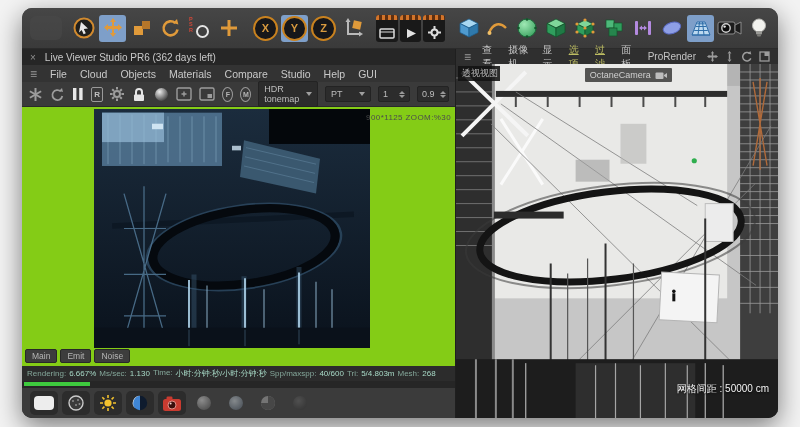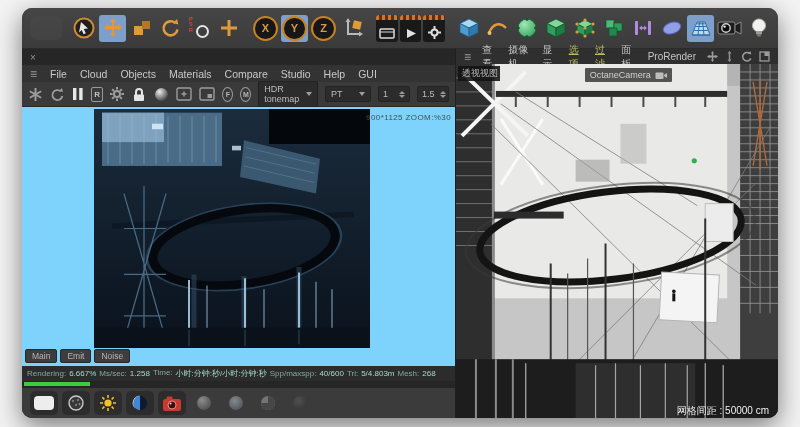--- a/index.html
+++ b/index.html
@@ -47,21 +47,21 @@
       color:#bdbdbd;font-size:9px;padding:2px 5px;}
   .chev{width:0;height:0;border-left:3px solid transparent;border-right:3px solid transparent;
         border-top:4px solid #9f9f9f;margin-left:6px;}
   .stepbox{display:flex;align-items:center;background:#2c2c2c;border:1px solid #232323;border-radius:2px;
         color:#bdbdbd;font-size:9px;padding:2px 4px;min-width:22px;justify-content:space-between;}
   .st{display:flex;flex-direction:column;gap:1px;margin-left:5px;}
   .st i{display:block;width:0;height:0;border-left:3px solid transparent;border-right:3px solid transparent;}
   .st .up{border-bottom:3px solid #999;}
   .st .dn{border-top:3px solid #999;}
 
-  .lv-render{flex:1;position:relative;background:#7dd3fc;min-height:0;overflow:hidden;}
+  .lv-render{flex:1;position:relative;background:#84cc16;min-height:0;overflow:hidden;}
   .render-img{position:absolute;left:72px;right:85px;top:2px;bottom:18px;}
   .render-img svg{width:100%;height:100%;display:block;}
   .zoomtxt{position:absolute;right:4px;top:6px;font-size:8px;color:#4c4c4c;letter-spacing:.4px;}
   .lv-tabs{position:absolute;left:3px;bottom:3px;display:flex;gap:3px;}
   .lv-tab{font-size:8.5px;color:#b5b5b5;background:#3d3d3d;border:1px solid #282828;border-radius:2px;padding:1px 6px;}
 
   .lv-status{height:15px;flex:0 0 15px;background:#2c2c2c;display:flex;align-items:center;gap:3px;
              padding:0 5px;font-size:8px;white-space:nowrap;overflow:hidden;}
   .sp{display:flex;gap:3px;}
   .sl{color:#84a79a;}
@@ -77,21 +77,21 @@
   .vp-menu{height:15px;flex:0 0 15px;display:flex;align-items:center;gap:11px;padding:0 8px;
            font-size:10px;color:#c3c3c3;background:#2f2f2f;}
   .vp-menu .hl{color:#bdbd62;text-decoration:underline;}
   .vp-nav{margin-left:auto;display:flex;gap:6px;align-items:center;}
   .vp-view{flex:1;position:relative;min-height:0;}
   .scene{position:absolute;left:0;top:0;width:100%;height:100%;}
   .badge-view{position:absolute;left:2px;top:2px;font-size:9px;color:#b9b9b9;background:rgba(18,18,18,.88);
               padding:1px 4px;max-width:34px;overflow:hidden;white-space:nowrap;}
   .badge-cam{position:absolute;left:40%;top:4px;font-size:9px;color:#cfcfcf;background:rgba(25,25,25,.72);
              padding:2px 5px;display:flex;gap:4px;align-items:center;border-radius:1px;}
-  .grid-label{position:absolute;right:9px;bottom:0;font-size:10px;color:#f4f4f4;
+  .grid-label{position:absolute;right:9px;bottom:22px;font-size:10px;color:#f4f4f4;
               text-shadow:0 1px 2px rgba(0,0,0,.9);}
 </style>
 </head>
 <body>
 
 <div class="canvas">
   <div class="app">
 
     <div class="toolbar">
       <div class="ti ghost"></div>
@@ -275,20 +275,21 @@
             <rect x="8" y="17.5" width="4" height="2" rx="1" fill="#7c7c78"></rect>
           </svg>
       </div>
     </div>
 
     <div class="main">
 
       <div class="lv">
         <div class="lv-title">
           <span class="lv-close">×</span>
+          <span>Live Viewer Studio PR6 (362 days left)</span>
         </div>
 
         <div class="lv-menu">
           <span class="burger">≡</span>
           <span>File</span>
           <span>Cloud</span>
           <span>Objects</span>
           <span>Materials</span>
           <span>Compare</span>
           <span>Studio</span>
@@ -368,21 +369,21 @@
             <span class="chev"></span>
           </span>
           <span class="stepbox">
             <span>1</span>
             <span class="st">
                 <i class="up"></i>
                 <i class="dn"></i>
               </span>
           </span>
           <span class="stepbox">
-            <span>1.5</span>
+            <span>0.9</span>
             <span class="st">
                 <i class="up"></i>
                 <i class="dn"></i>
               </span>
           </span>
         </div>
 
         <div class="lv-render">
           <div class="render-img">
             <svg viewBox="0 0 276 260" preserveAspectRatio="none">
@@ -434,21 +435,21 @@
           </div>
         </div>
 
         <div class="lv-status">
           <span class="sp">
               <span class="sl">Rendering:</span>
               <span class="sv">6.667%</span>
             </span>
           <span class="sp">
               <span class="sl">Ms/sec:</span>
-              <span class="sv">1.258</span>
+              <span class="sv">1.130</span>
             </span>
           <span class="sp">
               <span class="sl">Time:</span>
               <span class="sv">小时:分钟:秒/小时:分钟:秒</span>
             </span>
           <span class="sp">
               <span class="sl">Spp/maxspp:</span>
               <span class="sv">40/600</span>
             </span>
           <span class="sp">

